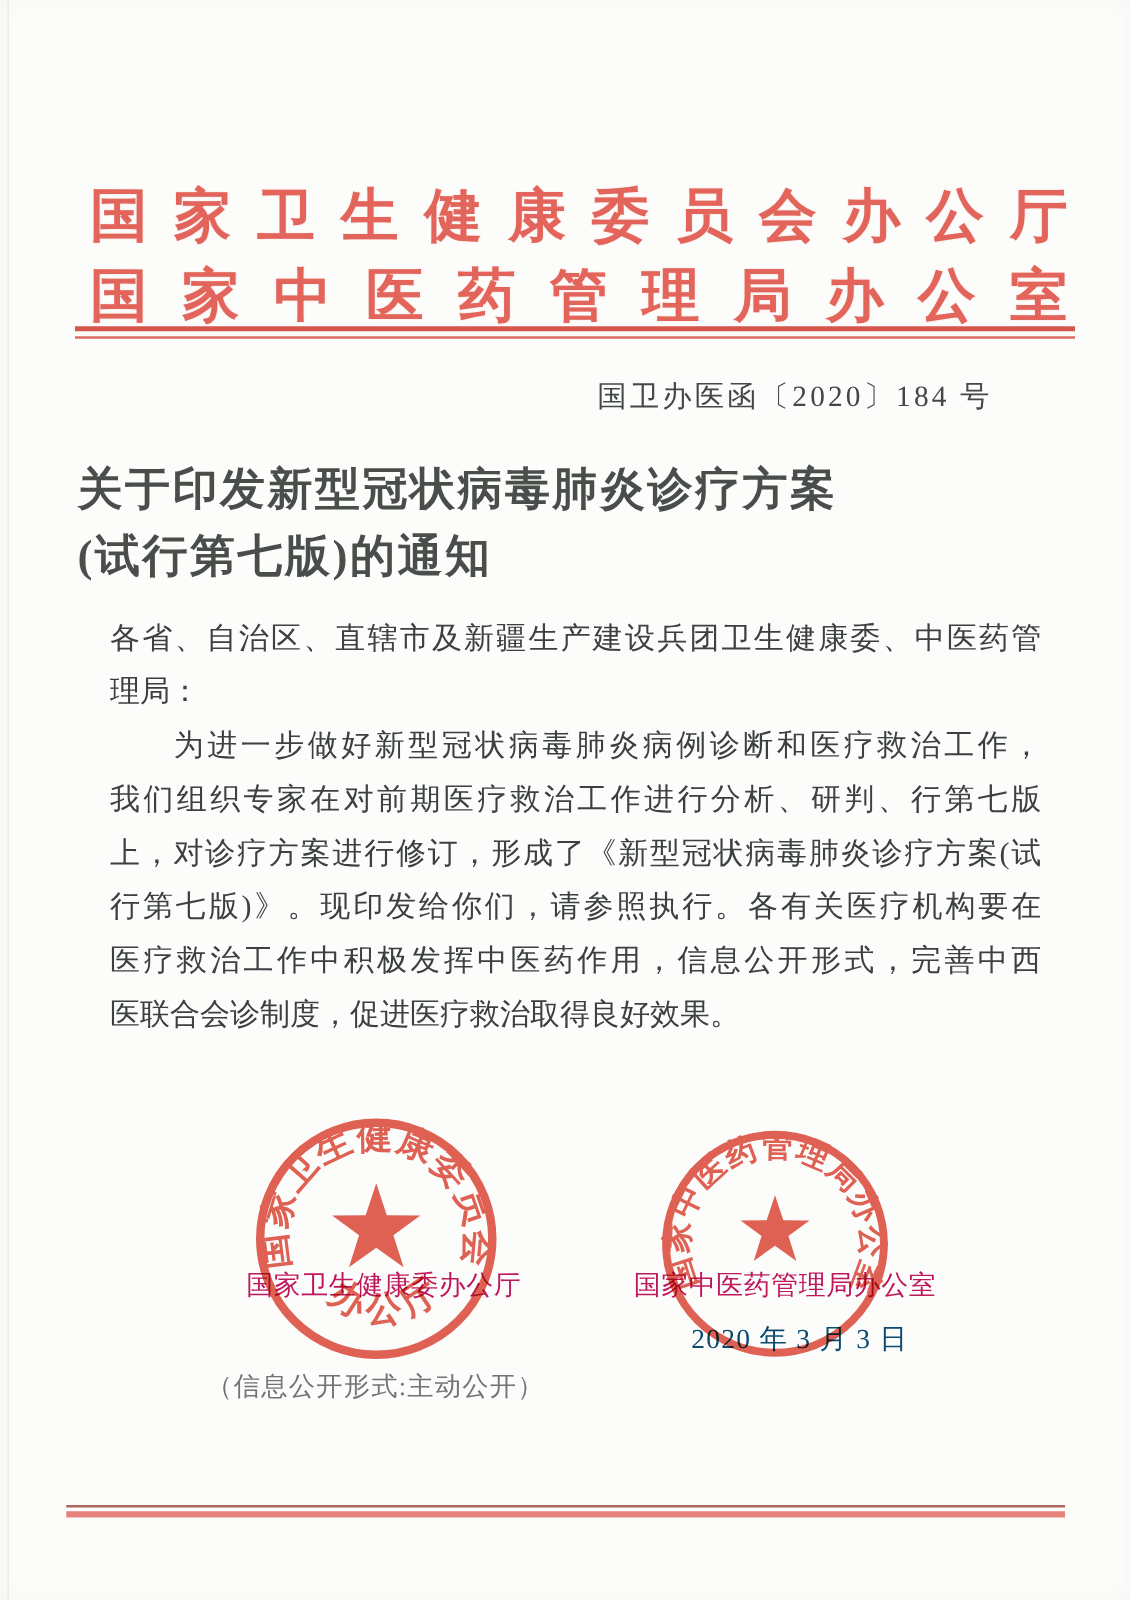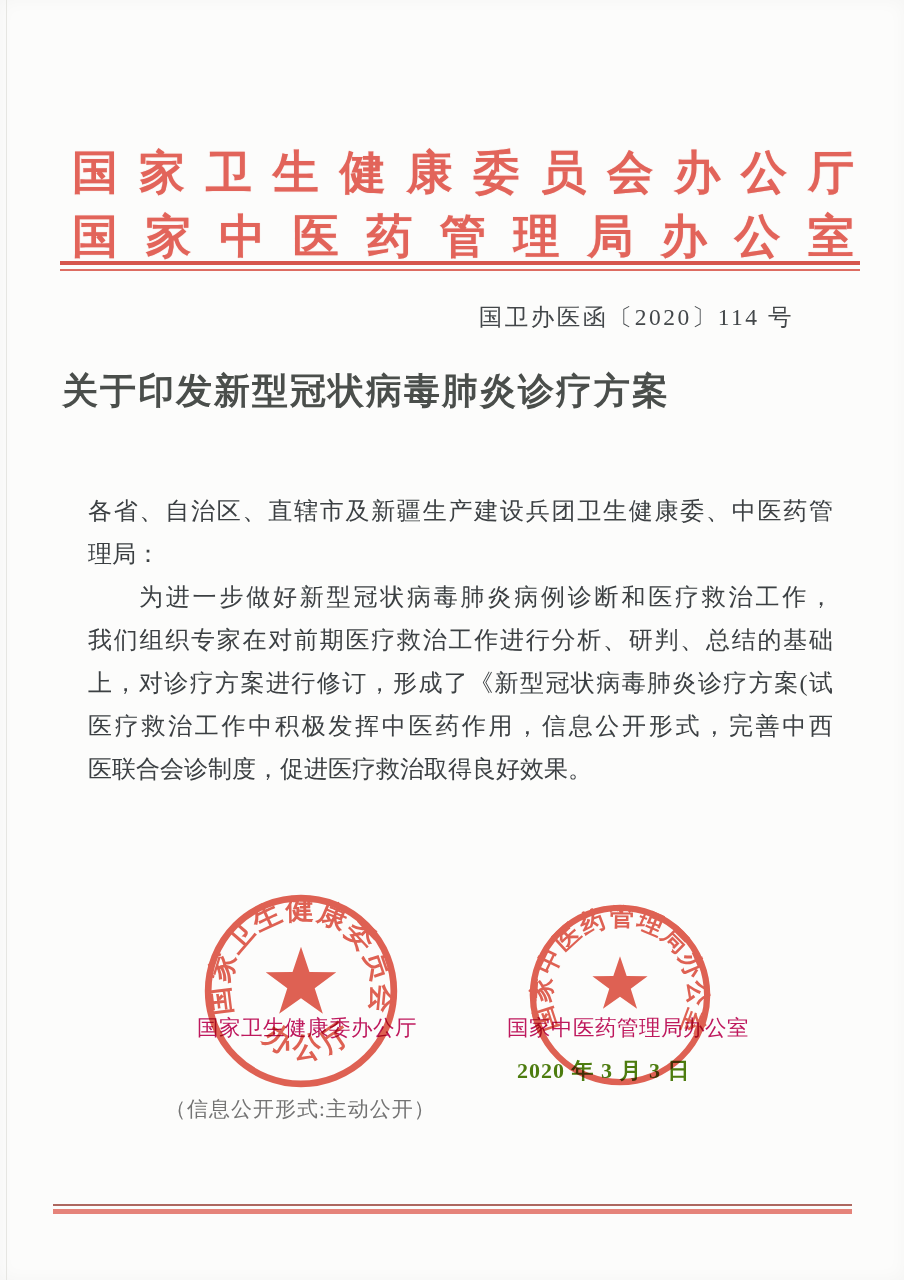--- a/index.html
+++ b/index.html
@@ -47,21 +47,21 @@
     position:absolute;left:88px;top:490px;width:745px;
     font-size:24px;line-height:43px;color:#3c4043;
   }
   .body-text .ln{display:block;}
   .body-text .just{text-align:justify;text-align-last:justify;}
   .body-text .indent{text-indent:51px;}
   
   .sig{position:absolute;font-size:21.5px;color:#be185d;white-space:nowrap;letter-spacing:.5px;}
   .sig-left{left:197px;top:1013px;}
   .sig-right{left:507px;top:1013px;}
-  .sig-date{position:absolute;left:517px;top:1056px;font-size:22px;letter-spacing:1px;color:#4d7c0f;white-space:nowrap;font-weight:bold;}
+  .sig-date{position:absolute;left:553px;top:1056px;font-size:22px;letter-spacing:1px;color:#0c4a6e;white-space:nowrap;}
   .footer-note{
     position:absolute;left:165px;top:1095px;
     font-size:21px;letter-spacing:1px;color:#737373;white-space:nowrap;
   }
   .rule-bottom{
     position:absolute;left:53px;top:1204px;width:799px;
     border-top:2px solid #ad675f;
   }
   .rule-bottom .thick{margin-top:2.5px;height:5px;background:#e5837a;}
   
@@ -77,32 +77,34 @@
   <div class="scan-edge"></div>
 
   <div class="masthead">
     <span class="mline">国家卫生健康委员会办公厅</span>
     <span class="mline">国家中医药管理局办公室</span>
   </div>
   <div class="rule-top">
       <div class="thin"></div>
     </div>
 
-  <div class="doc-number">国卫办医函〔2020〕114 号</div>
+  <div class="doc-number">国卫办医函〔2020〕184 号</div>
 
   <div class="doc-title">
     <div>关于印发新型冠状病毒肺炎诊疗方案</div>
+    <div>(试行第七版)的通知</div>
   </div>
 
   <div class="body-text">
     <span class="ln just">各省、自治区、直辖市及新疆生产建设兵团卫生健康委、中医药管</span>
     <span class="ln">理局：</span>
     <span class="ln just indent">为进一步做好新型冠状病毒肺炎病例诊断和医疗救治工作，</span>
-    <span class="ln just">我们组织专家在对前期医疗救治工作进行分析、研判、总结的基础</span>
+    <span class="ln just">我们组织专家在对前期医疗救治工作进行分析、研判、行第七版</span>
     <span class="ln just">上，对诊疗方案进行修订，形成了《新型冠状病毒肺炎诊疗方案(试</span>
+    <span class="ln just">行第七版)》。现印发给你们，请参照执行。各有关医疗机构要在</span>
     <span class="ln just">医疗救治工作中积极发挥中医药作用，信息公开形式，完善中西</span>
     <span class="ln">医联合会诊制度，促进医疗救治取得良好效果。</span>
   </div>
 
   <div class="sig sig-left">国家卫生健康委办公厅</div>
   <div class="sig sig-right">国家中医药管理局办公室</div>
   <div class="sig-date">2020 年 3 月 3 日</div>
 
   <svg class="seal seal-left" viewBox="0 0 190 190" xmlns="http://www.w3.org/2000/svg">
     <circle cx="95" cy="95" r="90" fill="none" stroke="#dd4a3a" stroke-width="6.5"></circle>

